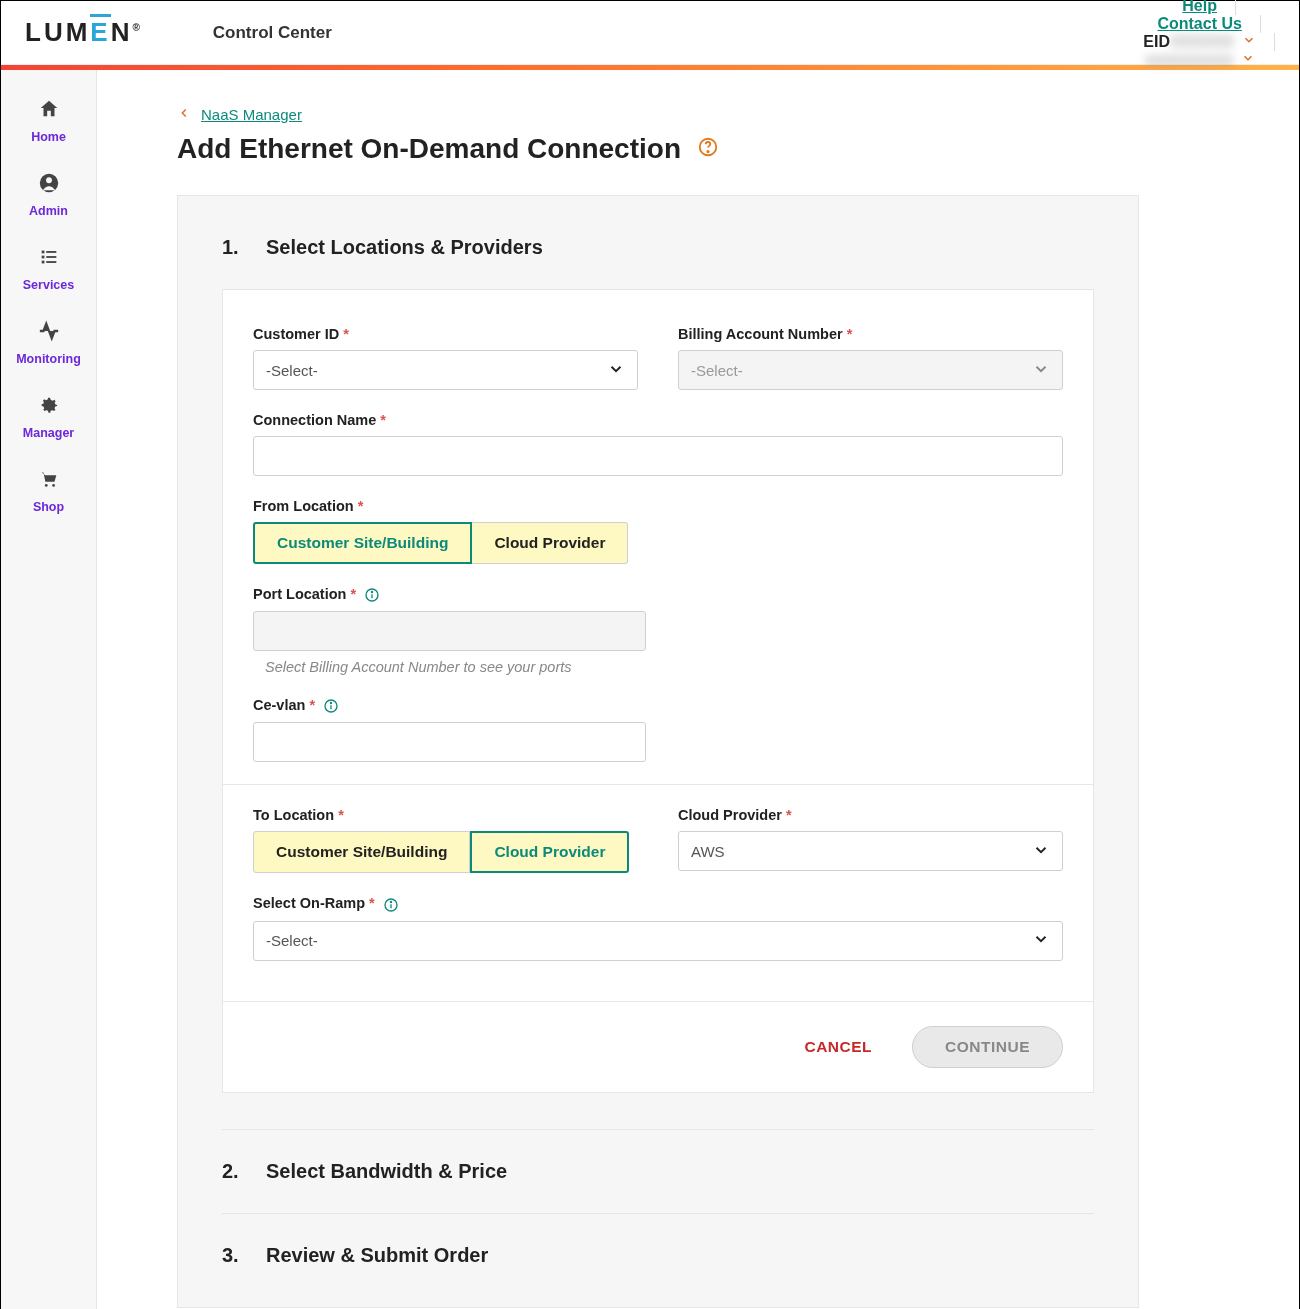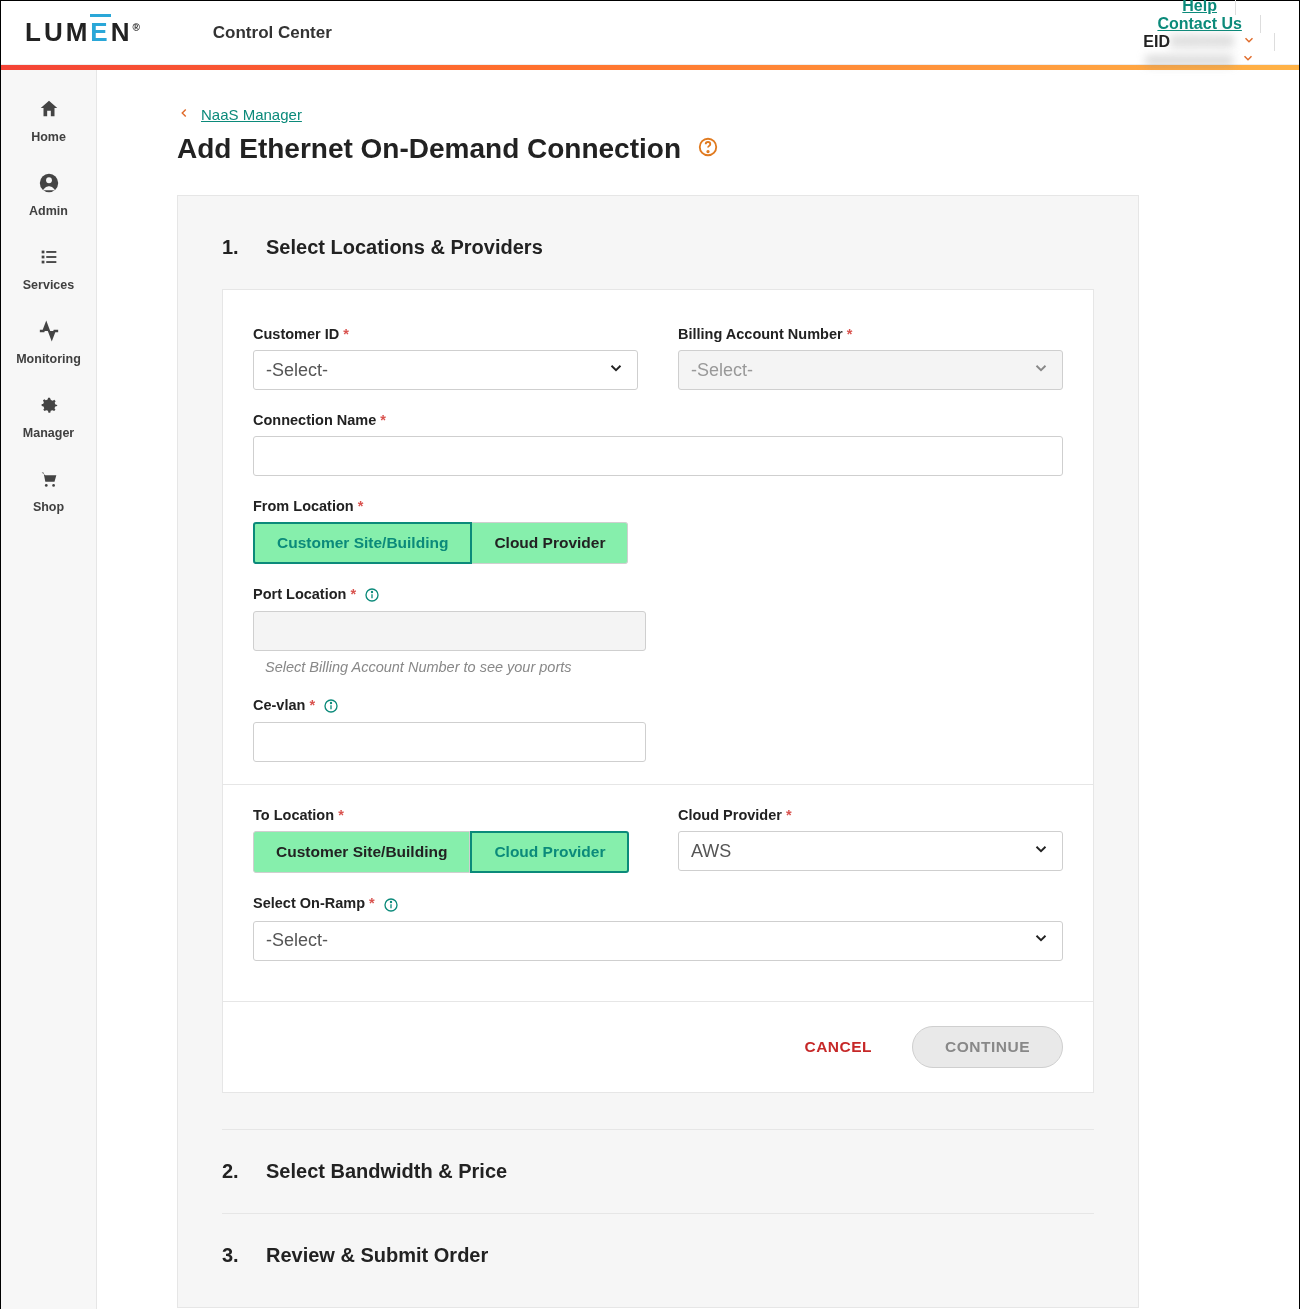--- a/index.html
+++ b/index.html
@@ -17,21 +17,21 @@
   .eid-label { font-weight: 700; }
   .blur { filter: blur(5px); color: #888; }
   .chev-down { margin-left: 8px; }
   .chev-down svg { stroke: #e06c2c; }
   
   .gradient-bar { height: 5px; background: linear-gradient(90deg, #f44336 0%, #ff6f2d 40%, #ffb347 100%); }
   
   
   .body-row { display: flex; }
   .sidebar { width: 96px; background: #f7f7f7; border-right: 1px solid #e6e6e6; padding-top: 16px; min-height: 1240px; }
-  .side-item { display: flex; flex-direction: column; align-items: center; padding: 12px 0 16px; cursor: pointer; color: #404040; }
+  .side-item { display: flex; flex-direction: column; align-items: center; padding: 12px 0 16px; cursor: pointer; color: #6d28d9; }
   .side-item .lbl { font-size: 12.5px; font-weight: 700; margin-top: 6px; }
   .side-item svg { fill: #444; }
   
   .main { flex: 1; padding: 36px 160px 60px 80px; }
   
   .breadcrumb { display: flex; align-items: center; font-size: 15px; margin-bottom: 10px; }
   .breadcrumb .chev-left svg { stroke: #e06c2c; }
   .breadcrumb a { color: #0b8a7a; text-decoration: underline; margin-left: 10px; cursor: pointer; }
   
   .page-title-row { display: flex; align-items: center; gap: 16px; margin-bottom: 30px; }
@@ -48,28 +48,28 @@
   
   .form-row { display: flex; gap: 40px; margin-bottom: 22px; }
   .form-col { flex: 1; display: flex; flex-direction: column; }
   .form-col.half { flex: 0 0 calc(50% - 12px); }
   
   .fld-label { font-size: 14.5px; font-weight: 700; margin-bottom: 8px; }
   .req { color: #d9534f; }
   .info-ic { display: inline-flex; vertical-align: middle; margin-left: 4px; }
   .info-ic svg { stroke: #0b8a7a; }
   
-  .select-box, .input-box { height: 40px; border: 1px solid #cfcfcf; border-radius: 3px; background: #fff; display: flex; align-items: center; padding: 0 12px; font-size: 18px; color: #555; cursor: pointer; }
+  .select-box, .input-box { height: 40px; border: 1px solid #cfcfcf; border-radius: 3px; background: #fff; display: flex; align-items: center; padding: 0 12px; font-size: 15px; color: #555; cursor: pointer; }
   .select-box.disabled { background: #f4f4f4; color: #999; }
   .select-box .sel-chev { margin-left: auto; }
   .input-box { cursor: text; }
   .input-box.disabled { background: #f4f4f4; }
   
   .toggle-group { display: flex; }
-  .toggle-btn { height: 42px; padding: 0 22px; border: 1px solid #cfcfcf; background: #86efac; font-size: 15.5px; font-weight: 700; cursor: pointer; display: flex; align-items: center; }
+  .toggle-btn { height: 42px; padding: 0 22px; border: 1px solid #cfcfcf; background: #fef9c3; font-size: 15.5px; font-weight: 700; cursor: pointer; display: flex; align-items: center; }
   .toggle-btn:first-child { border-radius: 3px 0 0 3px; }
   .toggle-btn:last-child { border-radius: 0 3px 3px 0; border-left: none; }
   .toggle-btn.active { border: 2px solid #0b8a7a; color: #0b8a7a; }
   .toggle-btn.active + .toggle-btn { border-left: none; }
   
   .helper-text { font-size: 14.5px; font-style: italic; color: #888; margin-top: 8px; padding-left: 12px; }
   
   .divider { border-top: 1px solid #e6e6e6; margin: 10px -30px 22px -30px; }
   
   .footer-row { border-top: 1px solid #e6e6e6; margin: 40px -30px -30px -30px; padding: 24px 30px; display: flex; justify-content: flex-end; align-items: center; gap: 40px; }

